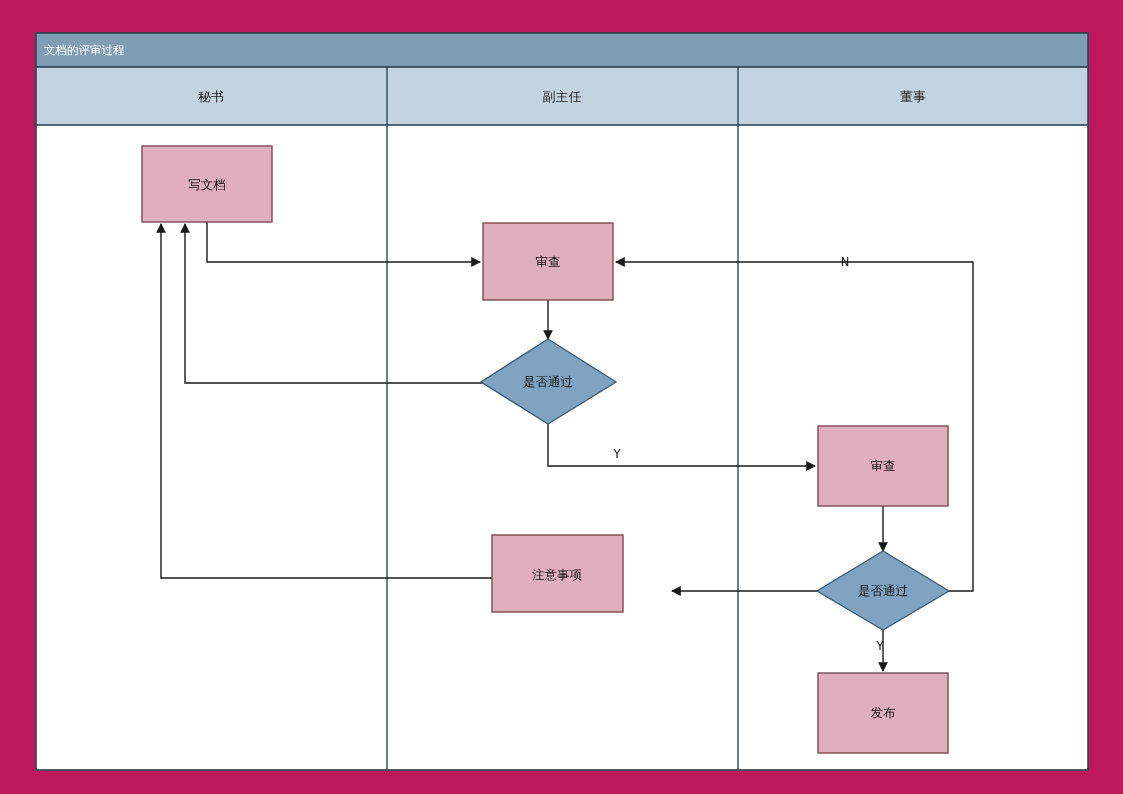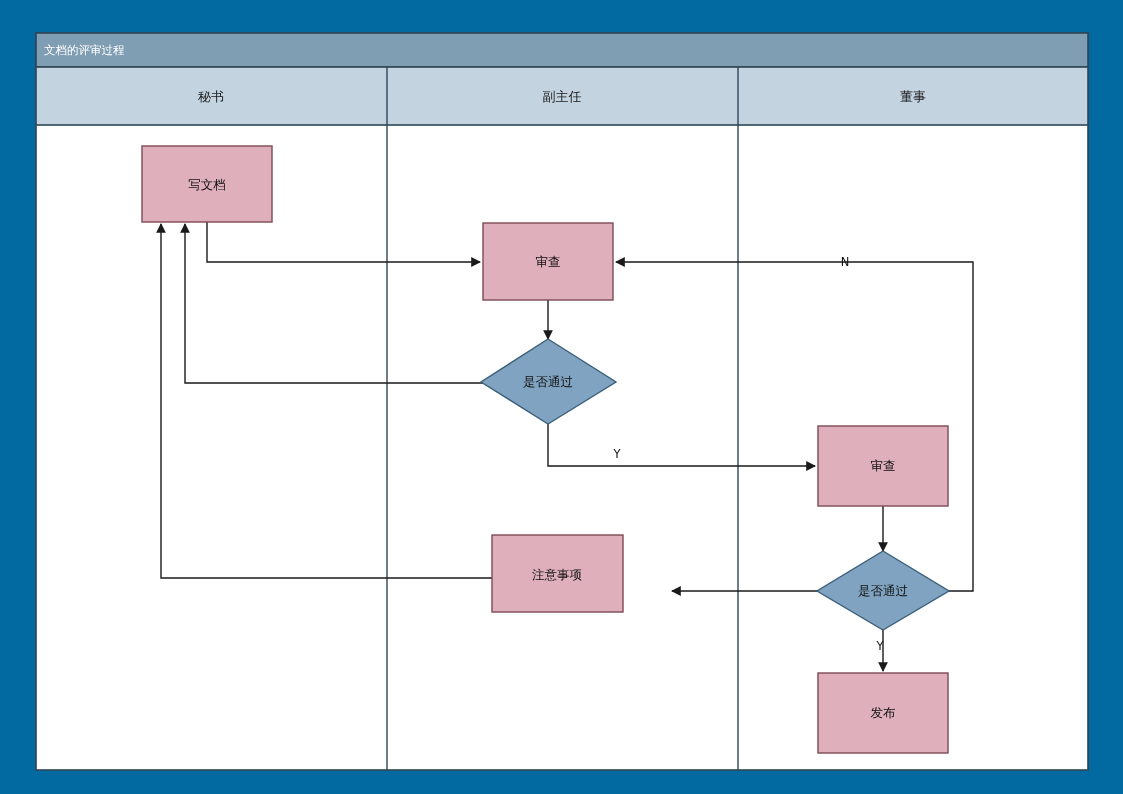--- a/index.html
+++ b/index.html
@@ -10,21 +10,21 @@
   body {
     width: 1123px;
     height: 794px;
     font-family: "DejaVu Sans", "Liberation Sans", sans-serif;
     overflow: hidden;
   }
   #canvas {
     position: relative;
     width: 1123px;
     height: 794px;
-    background: #0369a1;
+    background: #be185d;
   }
   svg#diagram {
     position: absolute;
     left: 0;
     top: 0;
     width: 1123px;
     height: 794px;
   }
   .pool-title-text {
     font-size: 11.5px;

